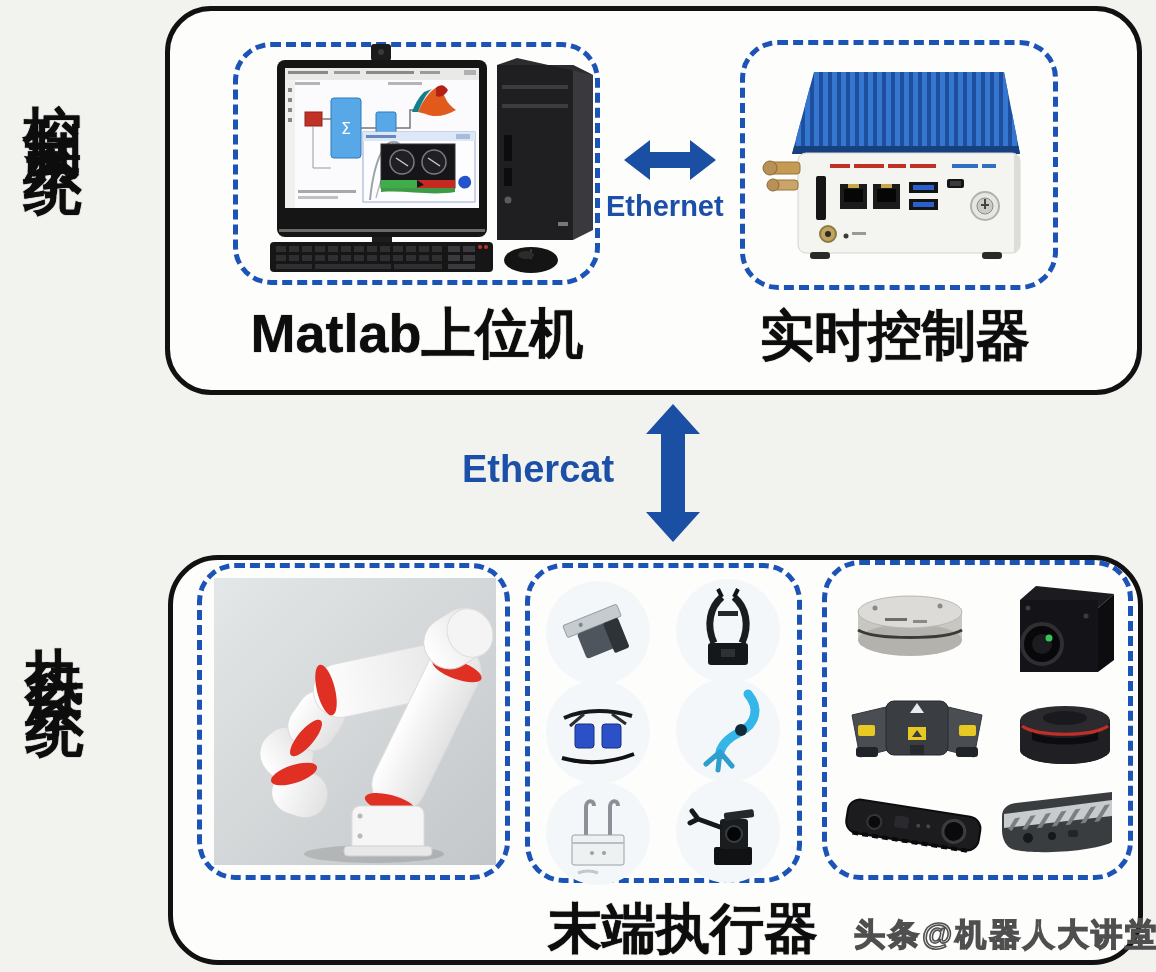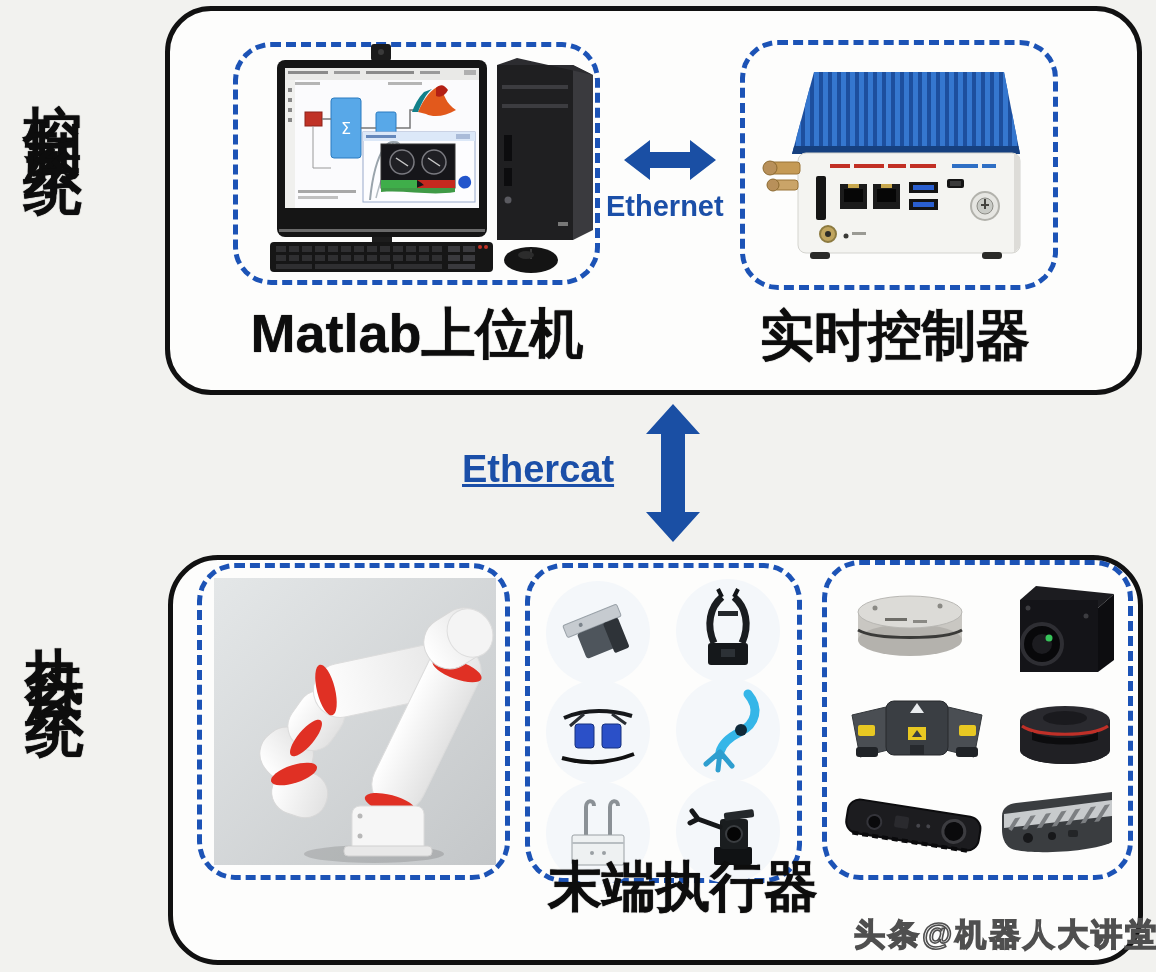--- a/index.html
+++ b/index.html
@@ -44,30 +44,30 @@
 
   
   .caption{
     position:absolute;font-size:54px;font-weight:900;color:#0d0d0d;
     text-align:center;line-height:1;white-space:nowrap;
     text-shadow:0 0 1px #0d0d0d;
   }
   .matlab-caption{left:232px;top:306px;width:370px;}
   .controller-caption{left:745px;top:308px;width:300px;}
   .robot-caption{left:203px;top:899px;width:300px;}
-  .effector-caption{left:528px;top:859px;width:310px;}
+  .effector-caption{left:528px;top:901px;width:310px;}
   .sensor-caption{left:830px;top:899px;width:300px;}
 
   
   .link-label{
     position:absolute;color:#1b4fa8;font-weight:800;text-align:left;
     line-height:1;white-space:nowrap;
   }
   .ethernet-label{left:606px;top:192px;width:128px;font-size:29px;}
-  .ethercat-label{left:462px;top:450px;width:170px;font-size:38px;text-decoration:underline;}
+  .ethercat-label{left:462px;top:450px;width:170px;font-size:38px;}
 
   .arrow{position:absolute;}
   .h-arrow{left:622px;top:137px;width:96px;height:46px;}
   .v-arrow{left:644px;top:402px;width:58px;height:142px;}
 
   
   .fx-circle{
     position:absolute;width:104px;height:104px;border-radius:50%;
     background:#f4f7fa;display:flex;align-items:center;justify-content:center;
   }

